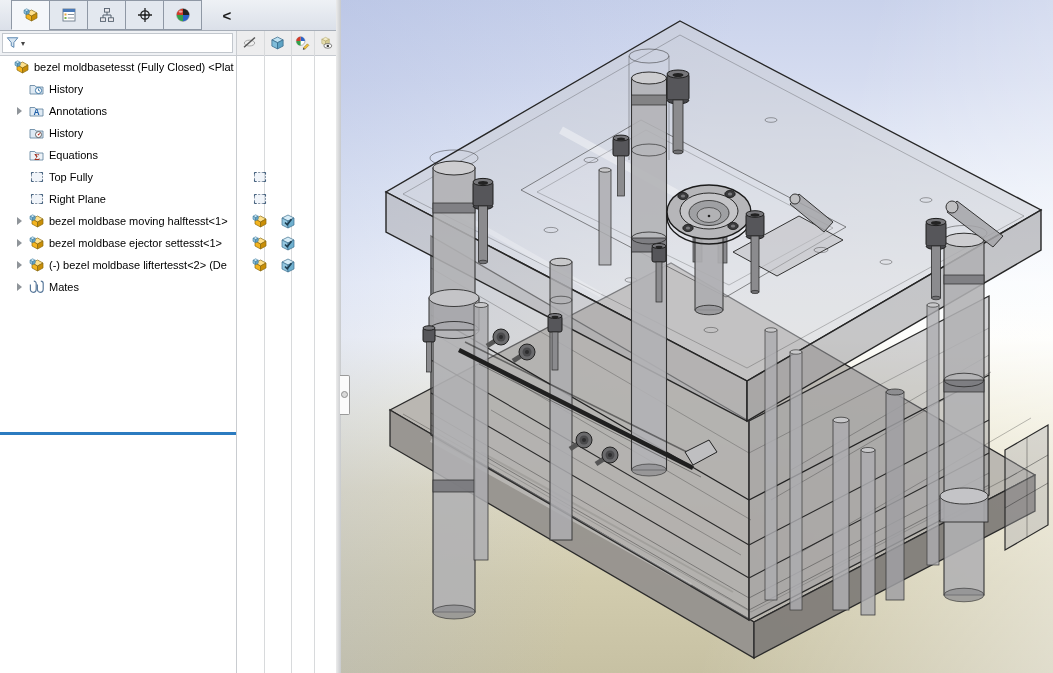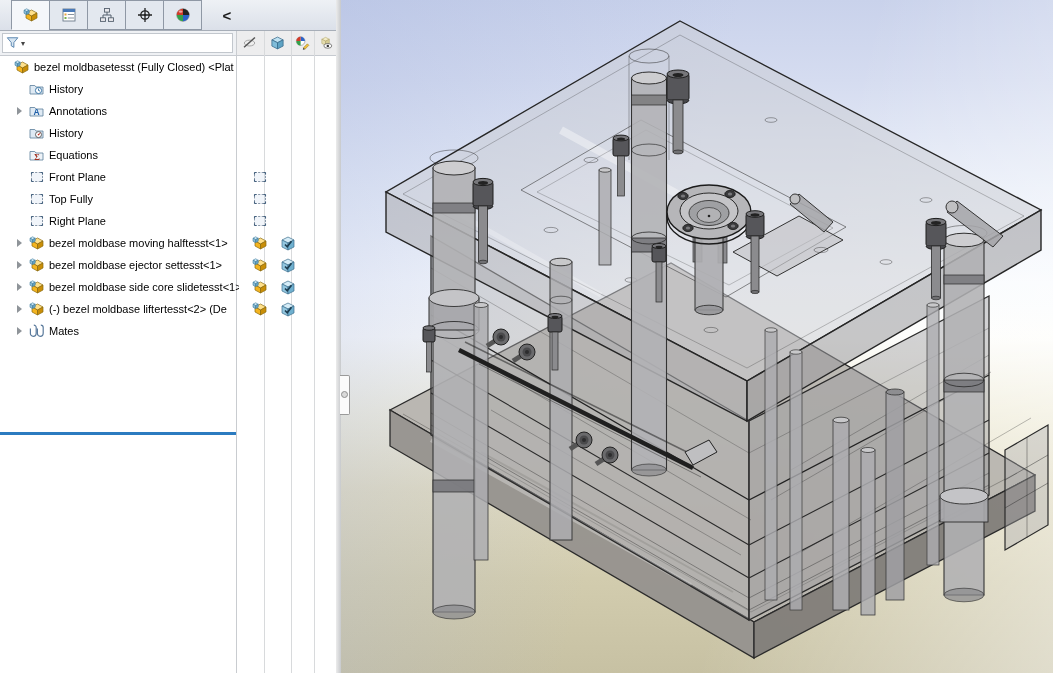--- a/index.html
+++ b/index.html
@@ -317,34 +317,20 @@
         </span>
         <span class="tlabel">Equations</span>
       </div>
       <div class="trow">
         <span class="arrslot"></span>
         <span class="nodeicon">
           <svg class="ic" width="16" height="16" viewBox="0 0 16 16">
             <use href="#sym-plane"></use>
           </svg>
         </span>
-        <span class="tlabel">Front Plane</span>
-        <span class="pane-ic" style="left:242px">
-          <svg class="ic" width="16" height="16" viewBox="0 0 16 16">
-            <use href="#sym-plane"></use>
-          </svg>
-        </span>
-      </div>
-      <div class="trow">
-        <span class="arrslot"></span>
-        <span class="nodeicon">
-          <svg class="ic" width="16" height="16" viewBox="0 0 16 16">
-            <use href="#sym-plane"></use>
-          </svg>
-        </span>
         <span class="tlabel">Top Fully</span>
         <span class="pane-ic" style="left:242px">
           <svg class="ic" width="16" height="16" viewBox="0 0 16 16">
             <use href="#sym-plane"></use>
           </svg>
         </span>
       </div>
       <div class="trow">
         <span class="arrslot"></span>
         <span class="nodeicon">
@@ -383,41 +369,20 @@
       <div class="trow">
         <span class="arrslot">
           <span class="arr"></span>
         </span>
         <span class="nodeicon">
           <svg class="ic" width="16" height="16" viewBox="0 0 16 16">
             <use href="#sym-part"></use>
           </svg>
         </span>
         <span class="tlabel">bezel moldbase ejector settesst&lt;1&gt;</span>
-        <span class="pane-ic" style="left:242px">
-          <svg class="ic" width="16" height="16" viewBox="0 0 16 16">
-            <use href="#sym-part"></use>
-          </svg>
-        </span>
-        <span class="pane-ic" style="left:269.5px">
-          <svg class="ic" width="16" height="16" viewBox="0 0 16 16">
-            <use href="#sym-cubecheck"></use>
-          </svg>
-        </span>
-      </div>
-      <div class="trow">
-        <span class="arrslot">
-          <span class="arr"></span>
-        </span>
-        <span class="nodeicon">
-          <svg class="ic" width="16" height="16" viewBox="0 0 16 16">
-            <use href="#sym-part"></use>
-          </svg>
-        </span>
-        <span class="tlabel">bezel moldbase side core slidetesst&lt;1&gt;</span>
         <span class="pane-ic" style="left:242px">
           <svg class="ic" width="16" height="16" viewBox="0 0 16 16">
             <use href="#sym-part"></use>
           </svg>
         </span>
         <span class="pane-ic" style="left:269.5px">
           <svg class="ic" width="16" height="16" viewBox="0 0 16 16">
             <use href="#sym-cubecheck"></use>
           </svg>
         </span>

